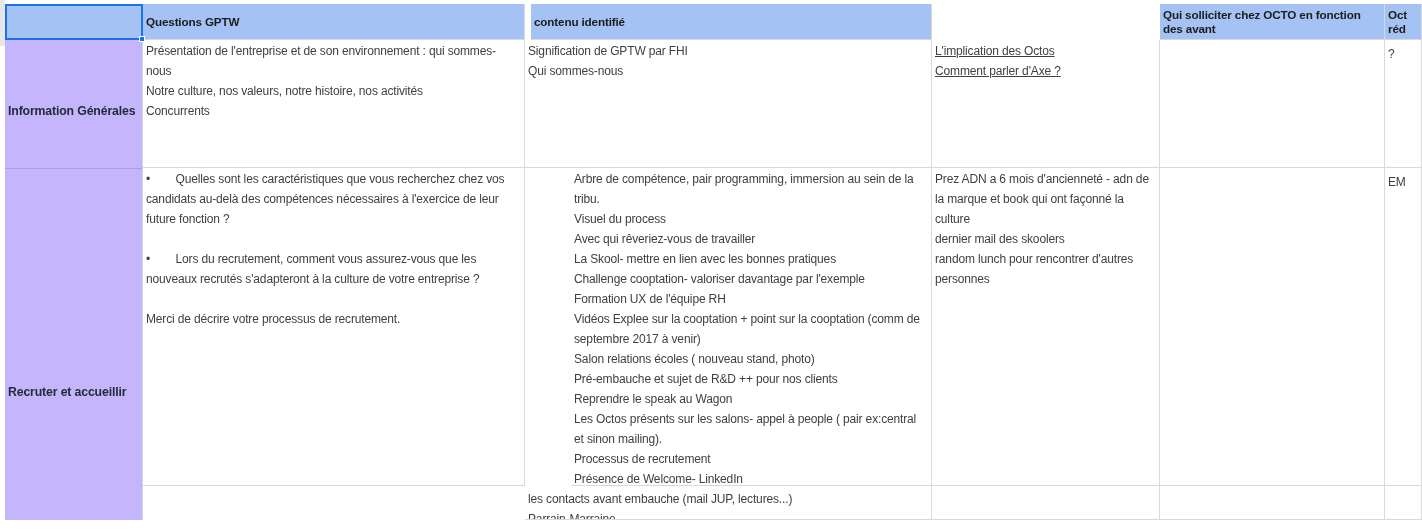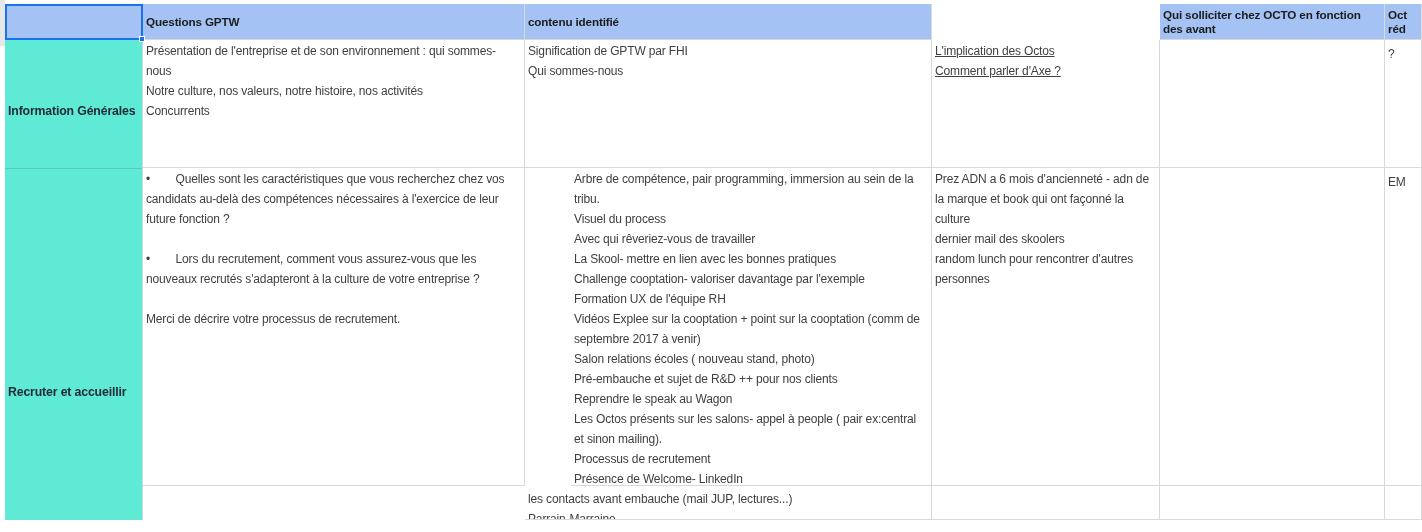--- a/index.html
+++ b/index.html
@@ -33,21 +33,21 @@
     grid-column:1; grid-row:1;
     background:#a4c2f4; position:relative;
     border:2px solid #1a73e8;
   }
   .fill-handle {
     position:absolute; right:-4px; bottom:-4px; width:6px; height:6px;
     background:#1a73e8; border:1px solid #fff; z-index:5;
   }
   .acol {
     grid-column:1; grid-row:2/5;
-    background:#5eead4; position:relative;
+    background:#c4b5fd; position:relative;
     border-right:1px solid #c9d7ef;
   }
   .alabel {
     position:absolute; left:3px; right:2px;
     font-weight:bold; font-size:12.3px; line-height:15px; color:#222b38;
     letter-spacing:-0.15px;
   }
   .alabel-info { top:64px; }
   .alabel-recr { top:345px; }
   .merge-divider {
@@ -63,21 +63,21 @@
 
 <div class="screen">
   <div class="gutter"></div>
 
   <div class="grid">
 
     <div class="corner">
       <div class="fill-handle"></div>
     </div>
     <div class="cell hcell" style="grid-column:2;grid-row:1;">Questions GPTW</div>
-    <div class="cell hcell" style="grid-column:3;grid-row:1;">contenu identifié</div>
+    <div class="cell hcell" style="grid-column:3;grid-row:1;margin-left:6px;">contenu identifié</div>
     <div class="cell hcell" style="grid-column:5;grid-row:1;">Qui solliciter chez OCTO en fonction des avant</div>
     <div class="cell hcell" style="grid-column:6;grid-row:1;">Oct
 réd</div>
 
     <div class="acol">
       <div class="alabel alabel-info">Information Générales</div>
       <div class="merge-divider"></div>
       <div class="alabel alabel-recr">Recruter et accueillir</div>
     </div>
 

